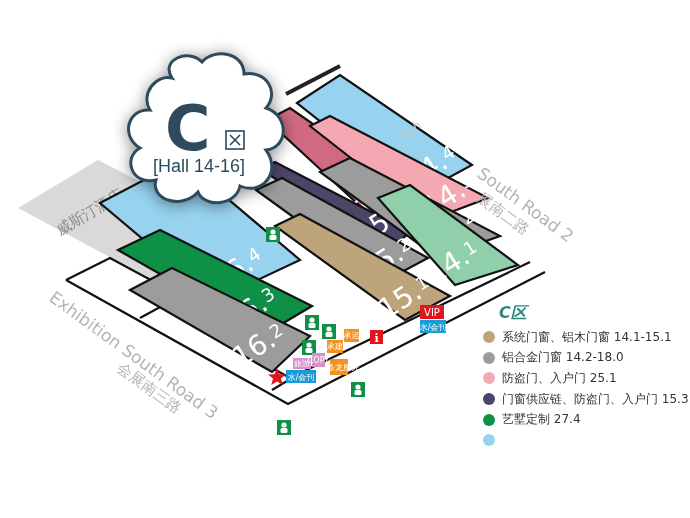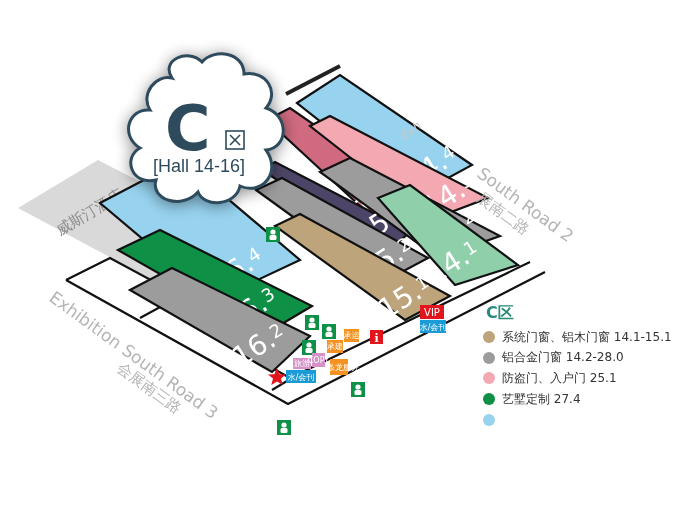--- a/index.html
+++ b/index.html
@@ -8,21 +8,21 @@
   .hall-label { font-family: "DejaVu Sans", sans-serif; fill: #ffffff; font-size: 28px; }
   .road-label { font-family: "DejaVu Sans", sans-serif; fill: #b4b4b4; font-size: 17px; }
   .road-cn { font-family: "DejaVu Sans", sans-serif; fill: #b4b4b4; font-size: 15px; }
   .hotel-label { font-family: "DejaVu Sans", sans-serif; fill: #8c8c8c; font-size: 15px; }
   .exh-label { font-family: "DejaVu Sans", sans-serif; fill: #c9c9c9; font-size: 12px; font-style: italic; }
   .zone-c { font-family: "DejaVu Sans", sans-serif; fill: #2e4b5d; font-weight: bold; }
   .zone-hall { font-family: "Liberation Sans", sans-serif; fill: #2e4b5d; font-size: 18px; }
   .poi-text { font-family: "DejaVu Sans", sans-serif; fill: #ffffff; font-size: 8px; }
 
   .legend { position: absolute; left: 483px; top: 303px; width: 200px; }
-  .legend-title { color: #2a8a7c; font-size: 16px; font-weight: bold; margin: 0 0 4px 3px; height: 20px; }
+  .legend-title { color: #2a8a7c; font-size: 16px; font-weight: bold; margin: 0 0 4px 16px; height: 20px; font-style: italic; }
   .legend-item { display: flex; align-items: center; height: 20.6px; font-size: 12px; color: #333333; white-space: nowrap; }
   .legend-dot { width: 12px; height: 12px; border-radius: 50%; margin-right: 7px; flex: 0 0 12px; }
 </style>
 </head>
 <body>
 
 <svg id="map" width="690" height="518" viewBox="0 0 690 518">
   <defs>
     <filter id="cloudShadow" x="-30%" y="-30%" width="160%" height="160%">
       <feGaussianBlur in="SourceAlpha" stdDeviation="8"></feGaussianBlur>
@@ -193,27 +193,31 @@
 
 <div class="legend">
   <div class="legend-title">C区</div>
   <div id="legend-items">
       <div class="legend-item">
         <span class="legend-dot" style="background: rgb(190, 164, 122);"></span>
         <span>系统门窗、铝木门窗 14.1-15.1</span>
       </div>
       <div class="legend-item">
         <span class="legend-dot" style="background: rgb(156, 156, 156);"></span>
-        <span>铝合金门窗 14.2-28.0</span>
+        <span>铝合金门窗 14.2-18.0</span>
       </div>
       <div class="legend-item">
         <span class="legend-dot" style="background: rgb(244, 169, 178);"></span>
         <span>防盗门、入户门 25.1</span>
       </div>
       <div class="legend-item">
+        <span class="legend-dot" style="background: rgb(77, 69, 103);"></span>
+        <span>门窗供应链、防盗门、入户门 15.3</span>
+      </div>
+      <div class="legend-item">
         <span class="legend-dot" style="background: rgb(14, 145, 70);"></span>
         <span>艺墅定制 27.4</span>
       </div>
       <div class="legend-item">
         <span class="legend-dot" style="background: rgb(151, 211, 239);"></span>
       </div>
     </div>
 </div>
 
 </body></html>

